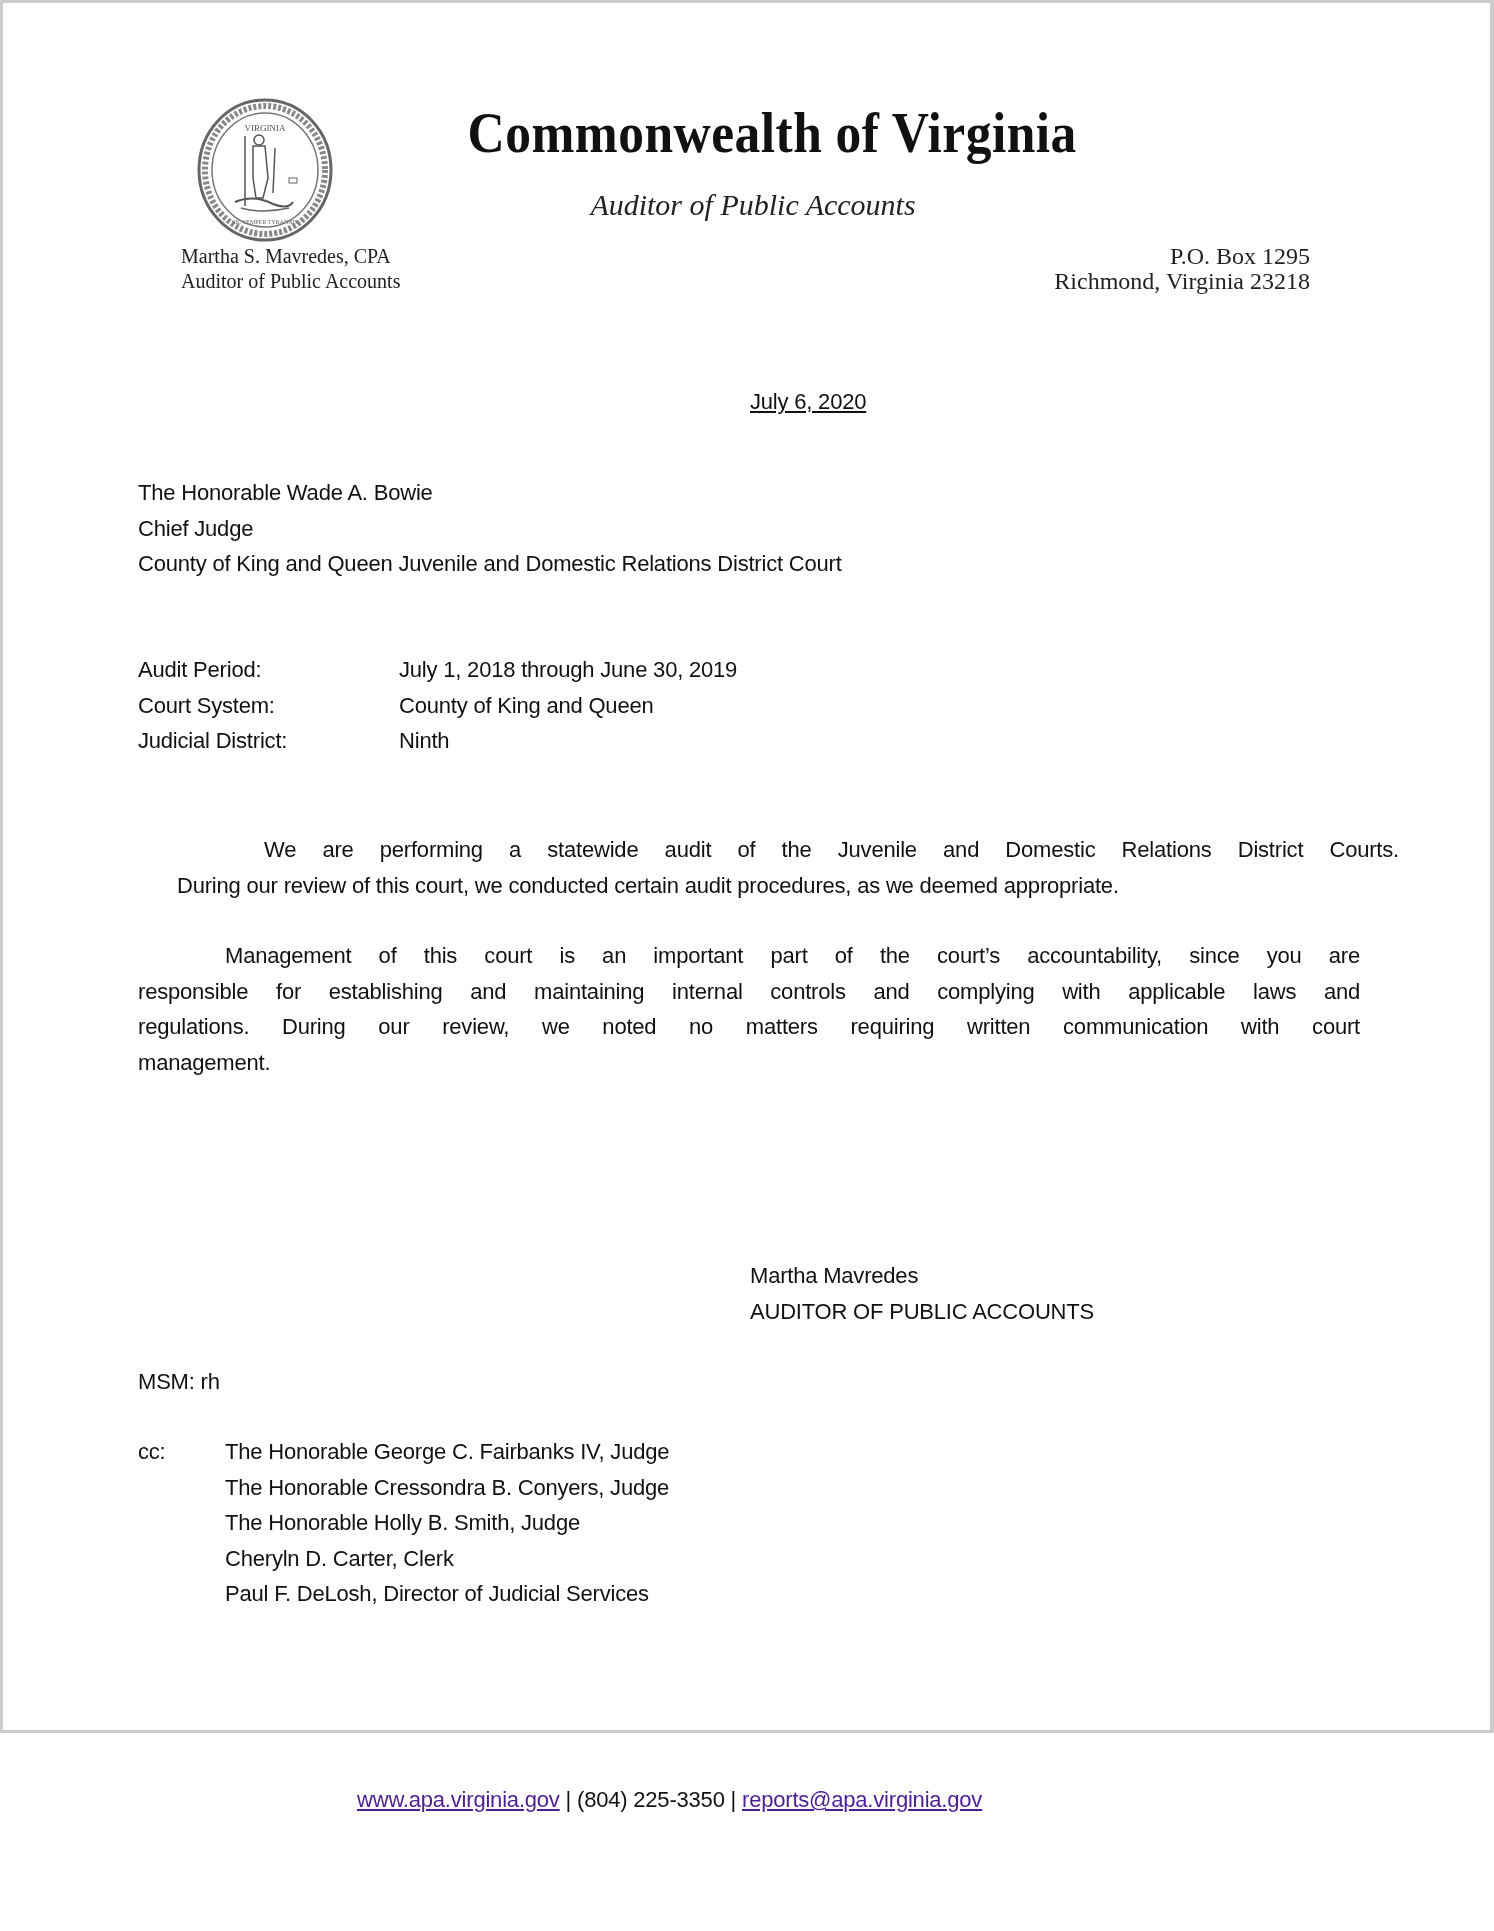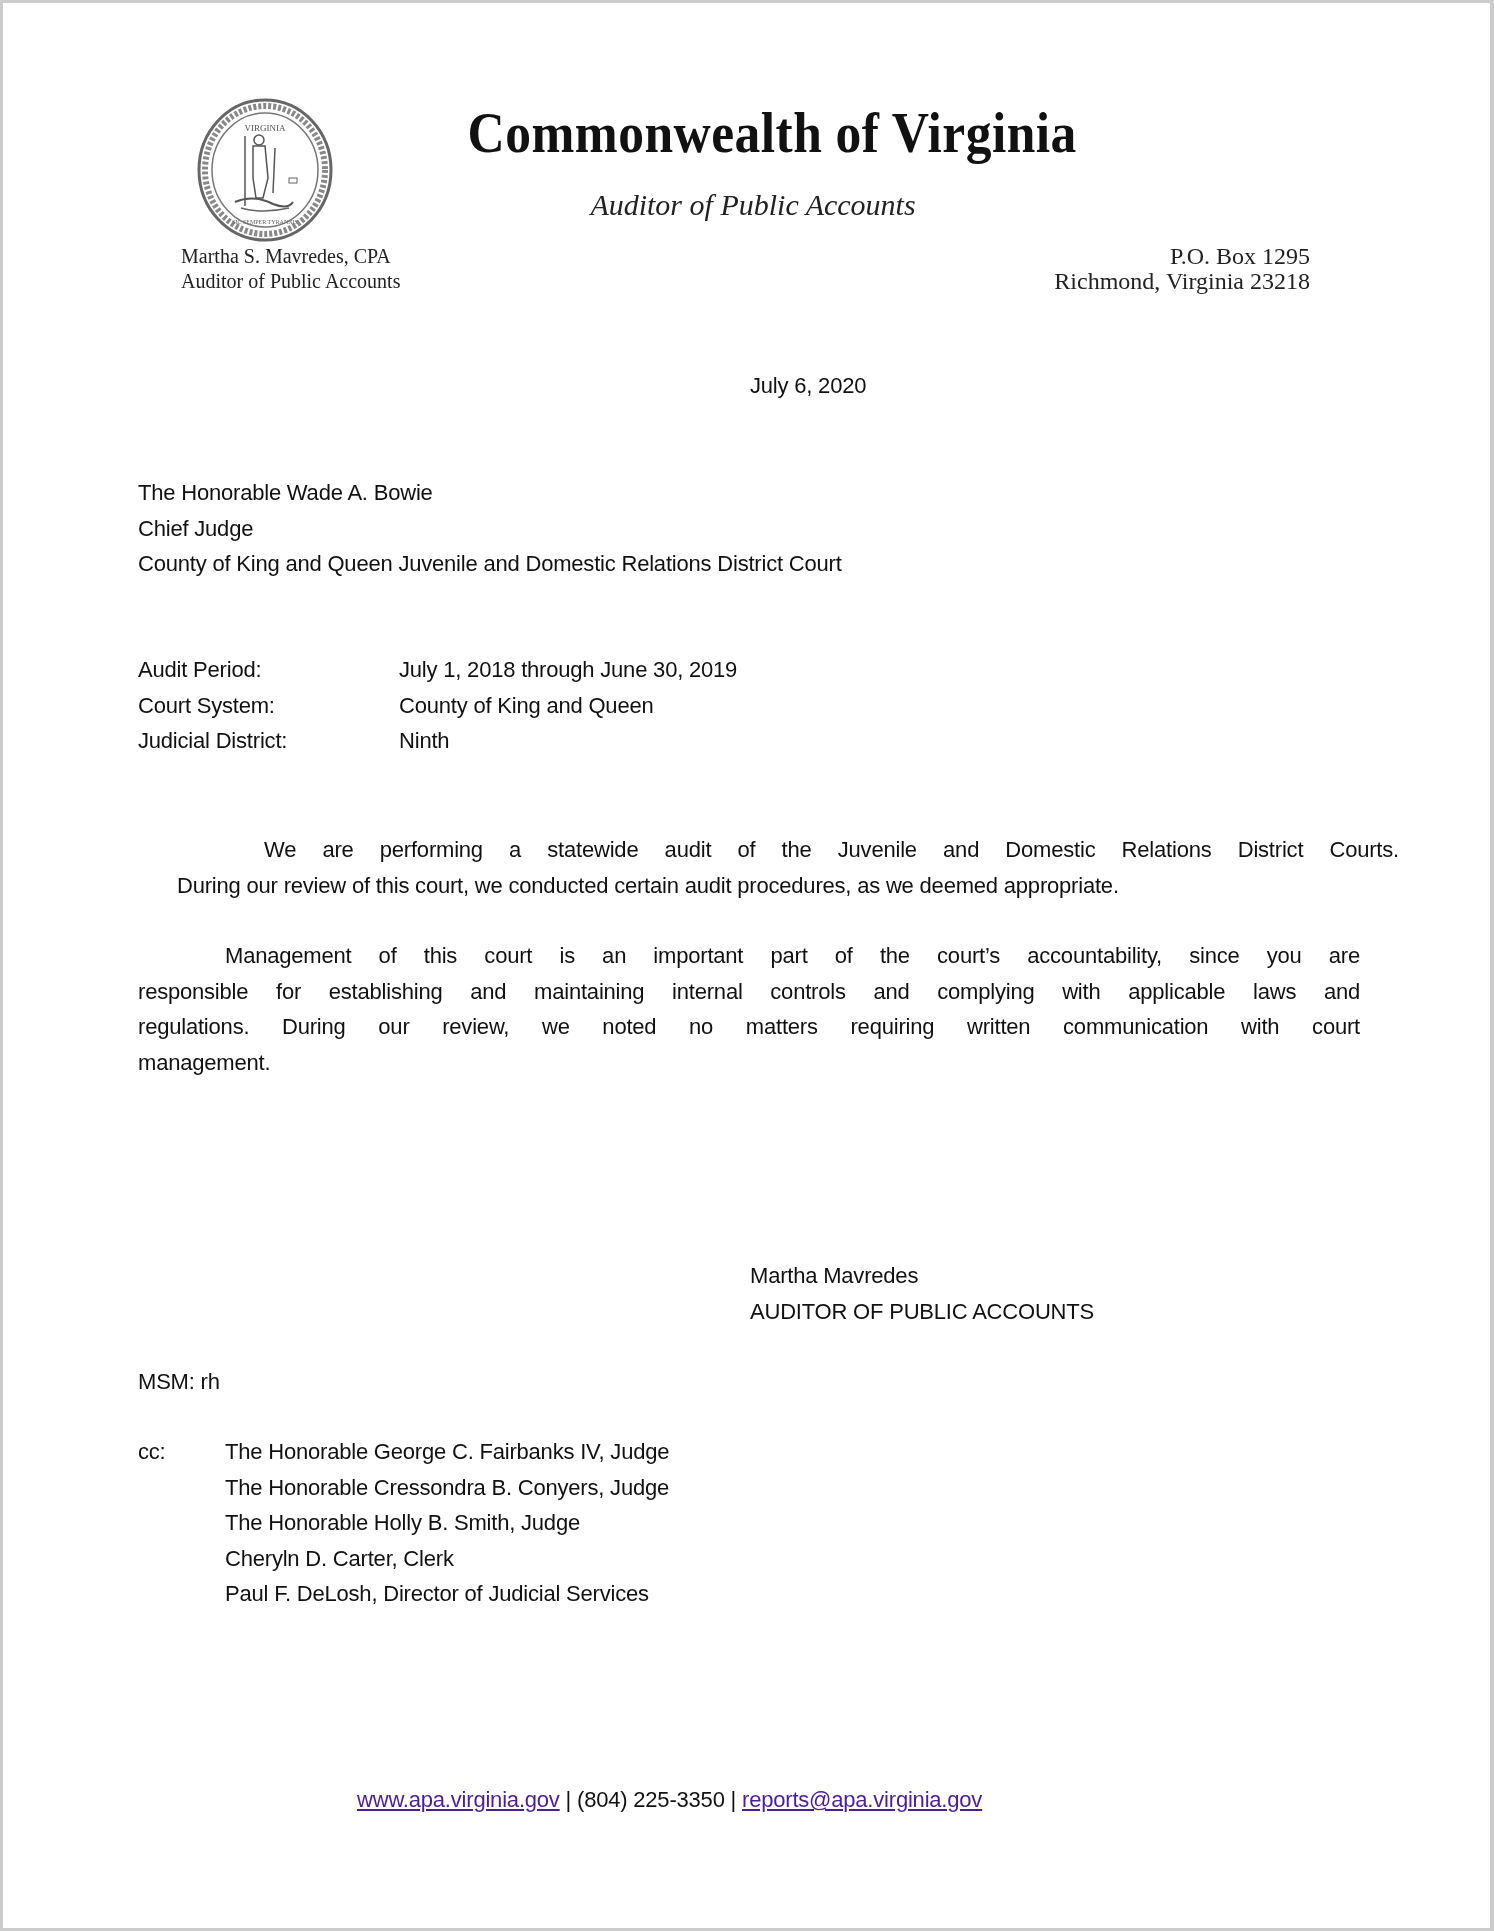--- a/index.html
+++ b/index.html
@@ -1,21 +1,21 @@
 <!DOCTYPE html>
 <html><head>
 <meta charset="utf-8">
 <style>
   html, body { margin: 0; padding: 0; }
   body {
     width: 1494px; height: 1931px; position: relative; overflow: hidden;
     background: #ffffff;
   }
   .page {
-    position: absolute; left: 0; top: 0; width: 1494px; height: 1931px;
+    position: absolute; left: 0; top: 0; width: 1494px; height: 1733px;
     box-sizing: border-box;
     border-top: 3px solid #cccccc; border-left: 3px solid #cccccc;
     border-right: 4px solid #cccccc; border-bottom: 3px solid #cccccc;
     background: #fff;
   }
   .abs { position: absolute; white-space: nowrap; }
   .serif { font-family: "Liberation Serif", "DejaVu Serif", serif; color: #222; }
   .body {
     font-family: "Liberation Sans", "DejaVu Sans", sans-serif;
     font-size: 22px; color: #111; letter-spacing: -0.2px; line-height: 35.6px;
@@ -28,21 +28,21 @@
     transform: scaleX(0.92); transform-origin: center;
   }
   .subtitle {
     position: absolute; left: 540px; top: 185px; width: 420px; text-align: center;
     font-family: "Liberation Serif", "DejaVu Serif", serif; font-style: italic;
     font-size: 30px; color: #222; white-space: nowrap;
   }
   .hdr-left { left: 178px; top: 241px; font-size: 20px; line-height: 25px; }
   .hdr-right { right: 180px; top: 241px; font-size: 24px; line-height: 25px; text-align: right; }
   .line { display: block; }
-  .date { left: 747px; top: 365px; }
+  .date { left: 747px; top: 381px; text-decoration: underline; }
   .addr { left: 135px; top: 472px; }
   .meta { left: 135px; top: 649px; }
   .meta .row { display: flex; height: 35.6px; }
   .meta .k { width: 261px; }
   .para {
     position: absolute; left: 135px; width: 1222px;
   }
   .para .l { display: block; white-space: nowrap; text-align: justify; text-align-last: justify; }
   .para .l.first { padding-left: 87px; }
   .para .l.last { text-align-last: left; }

